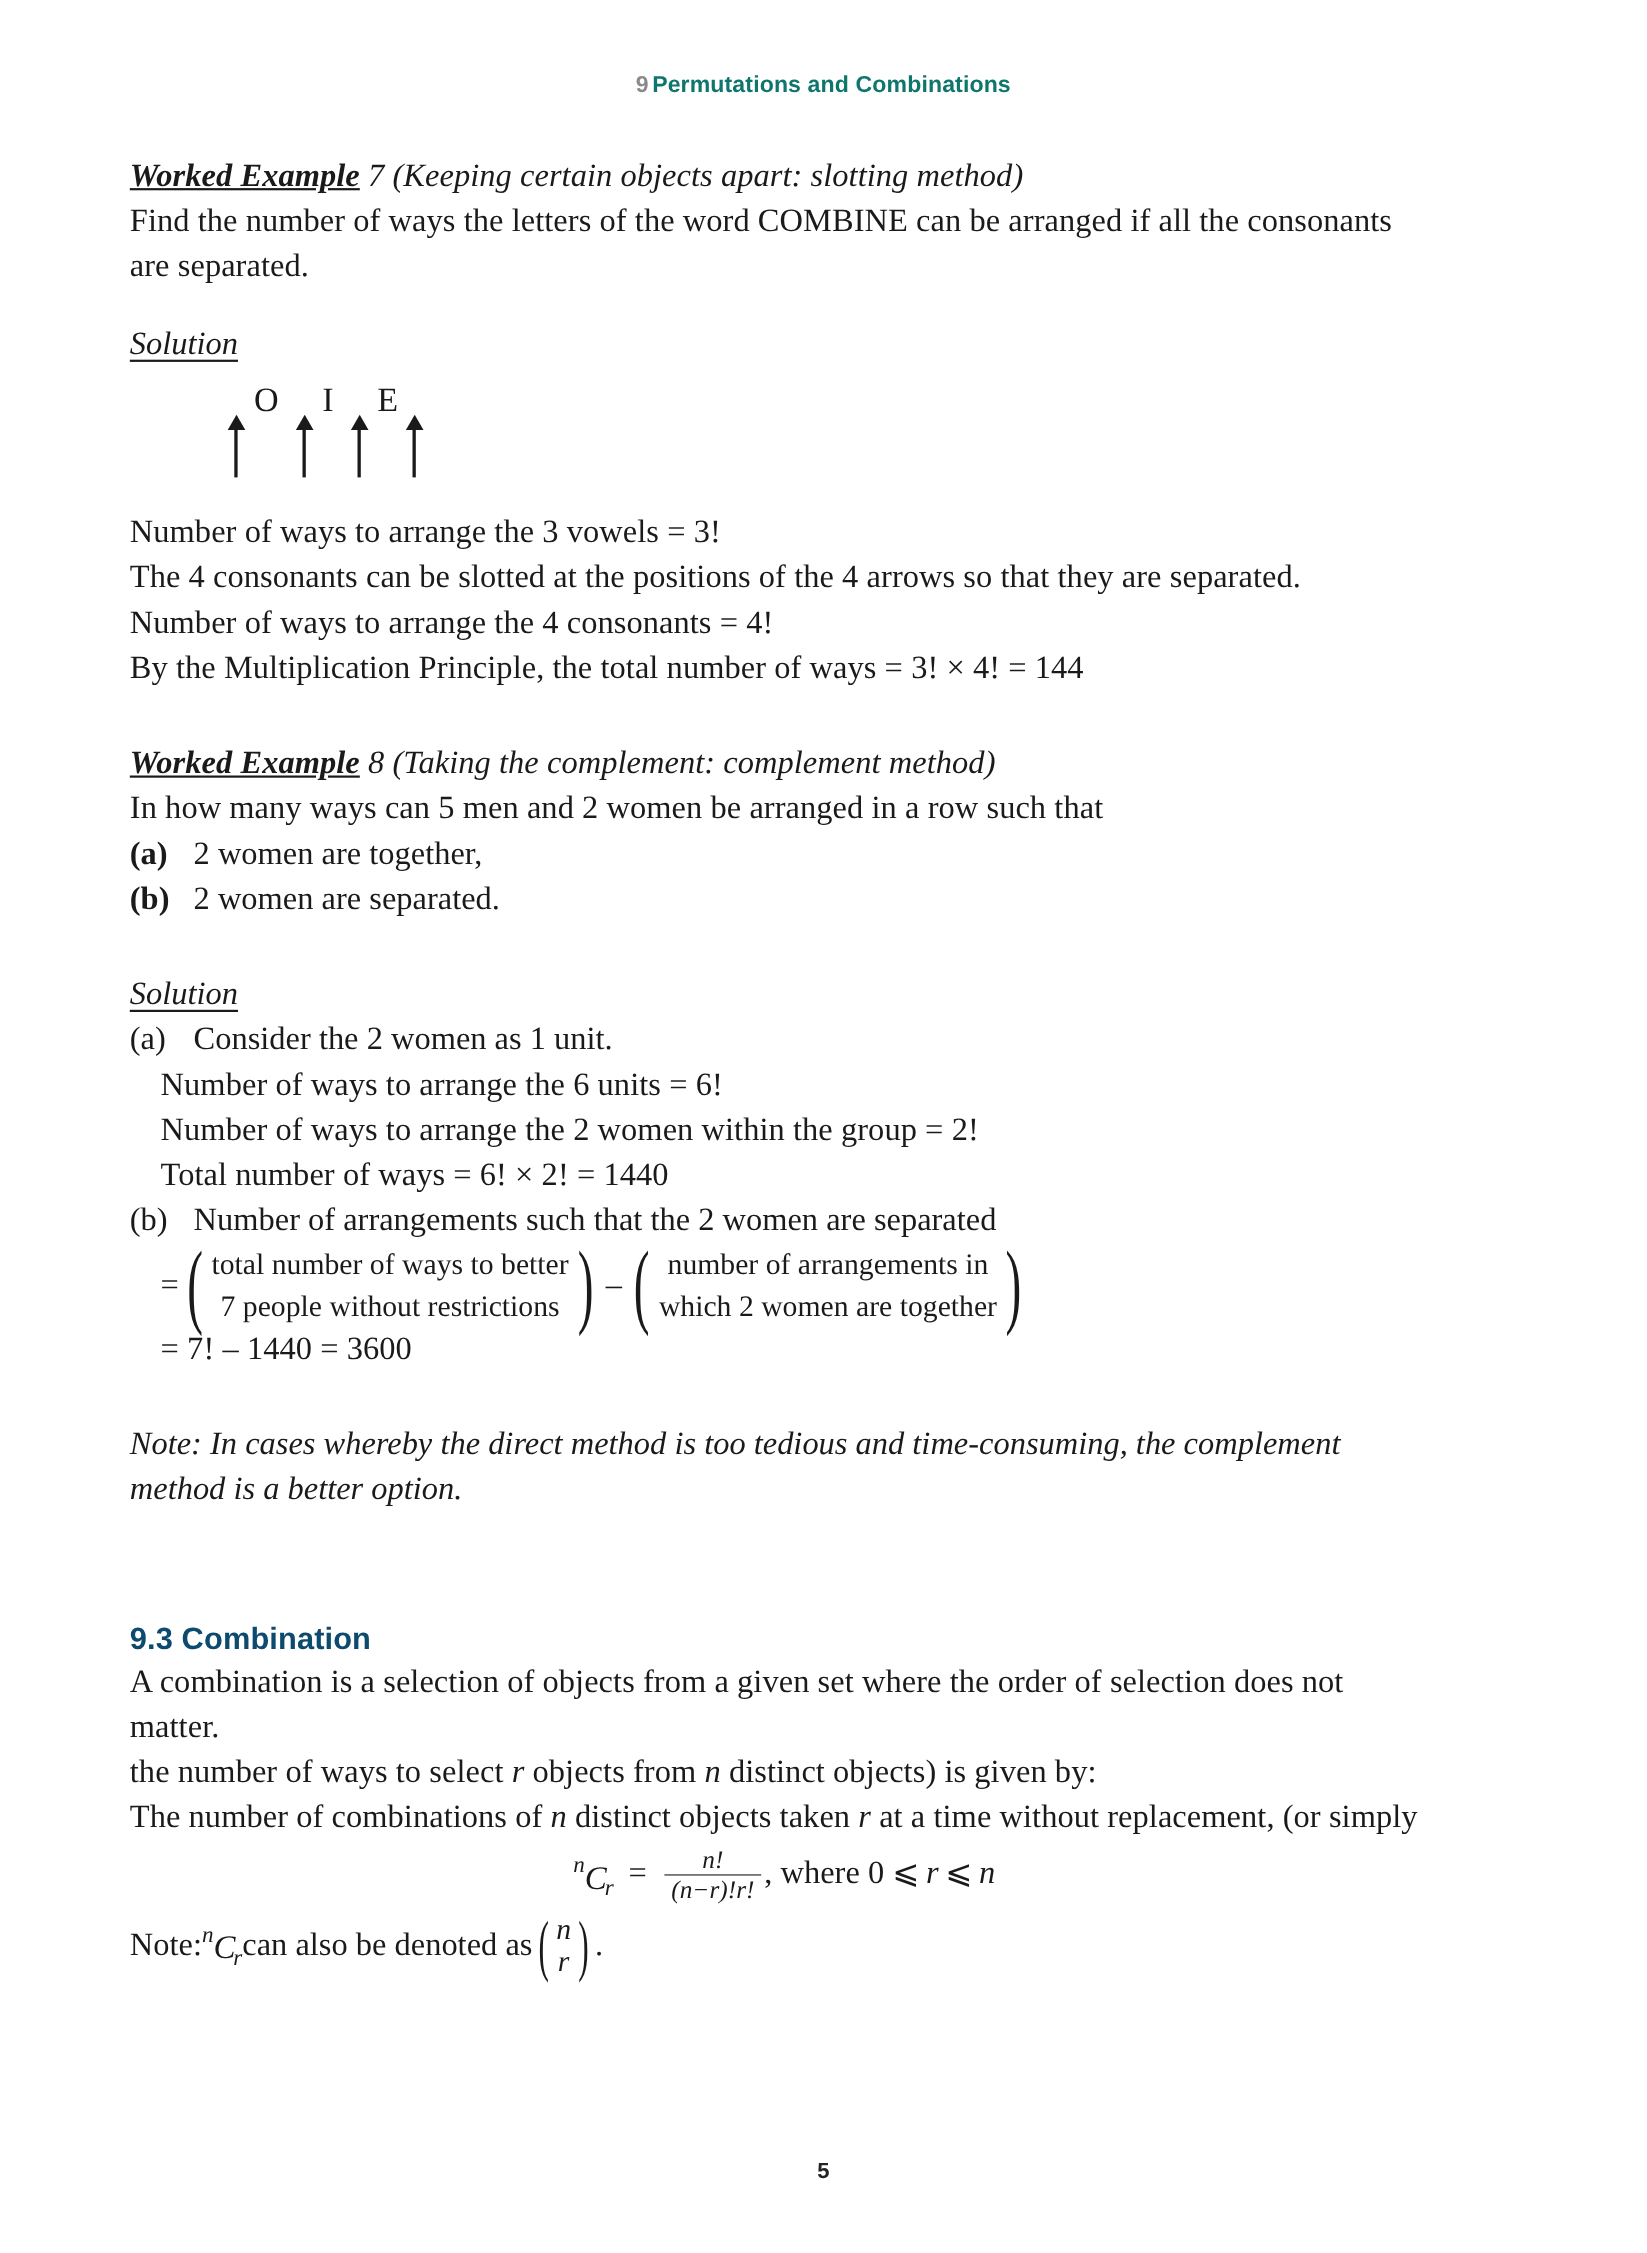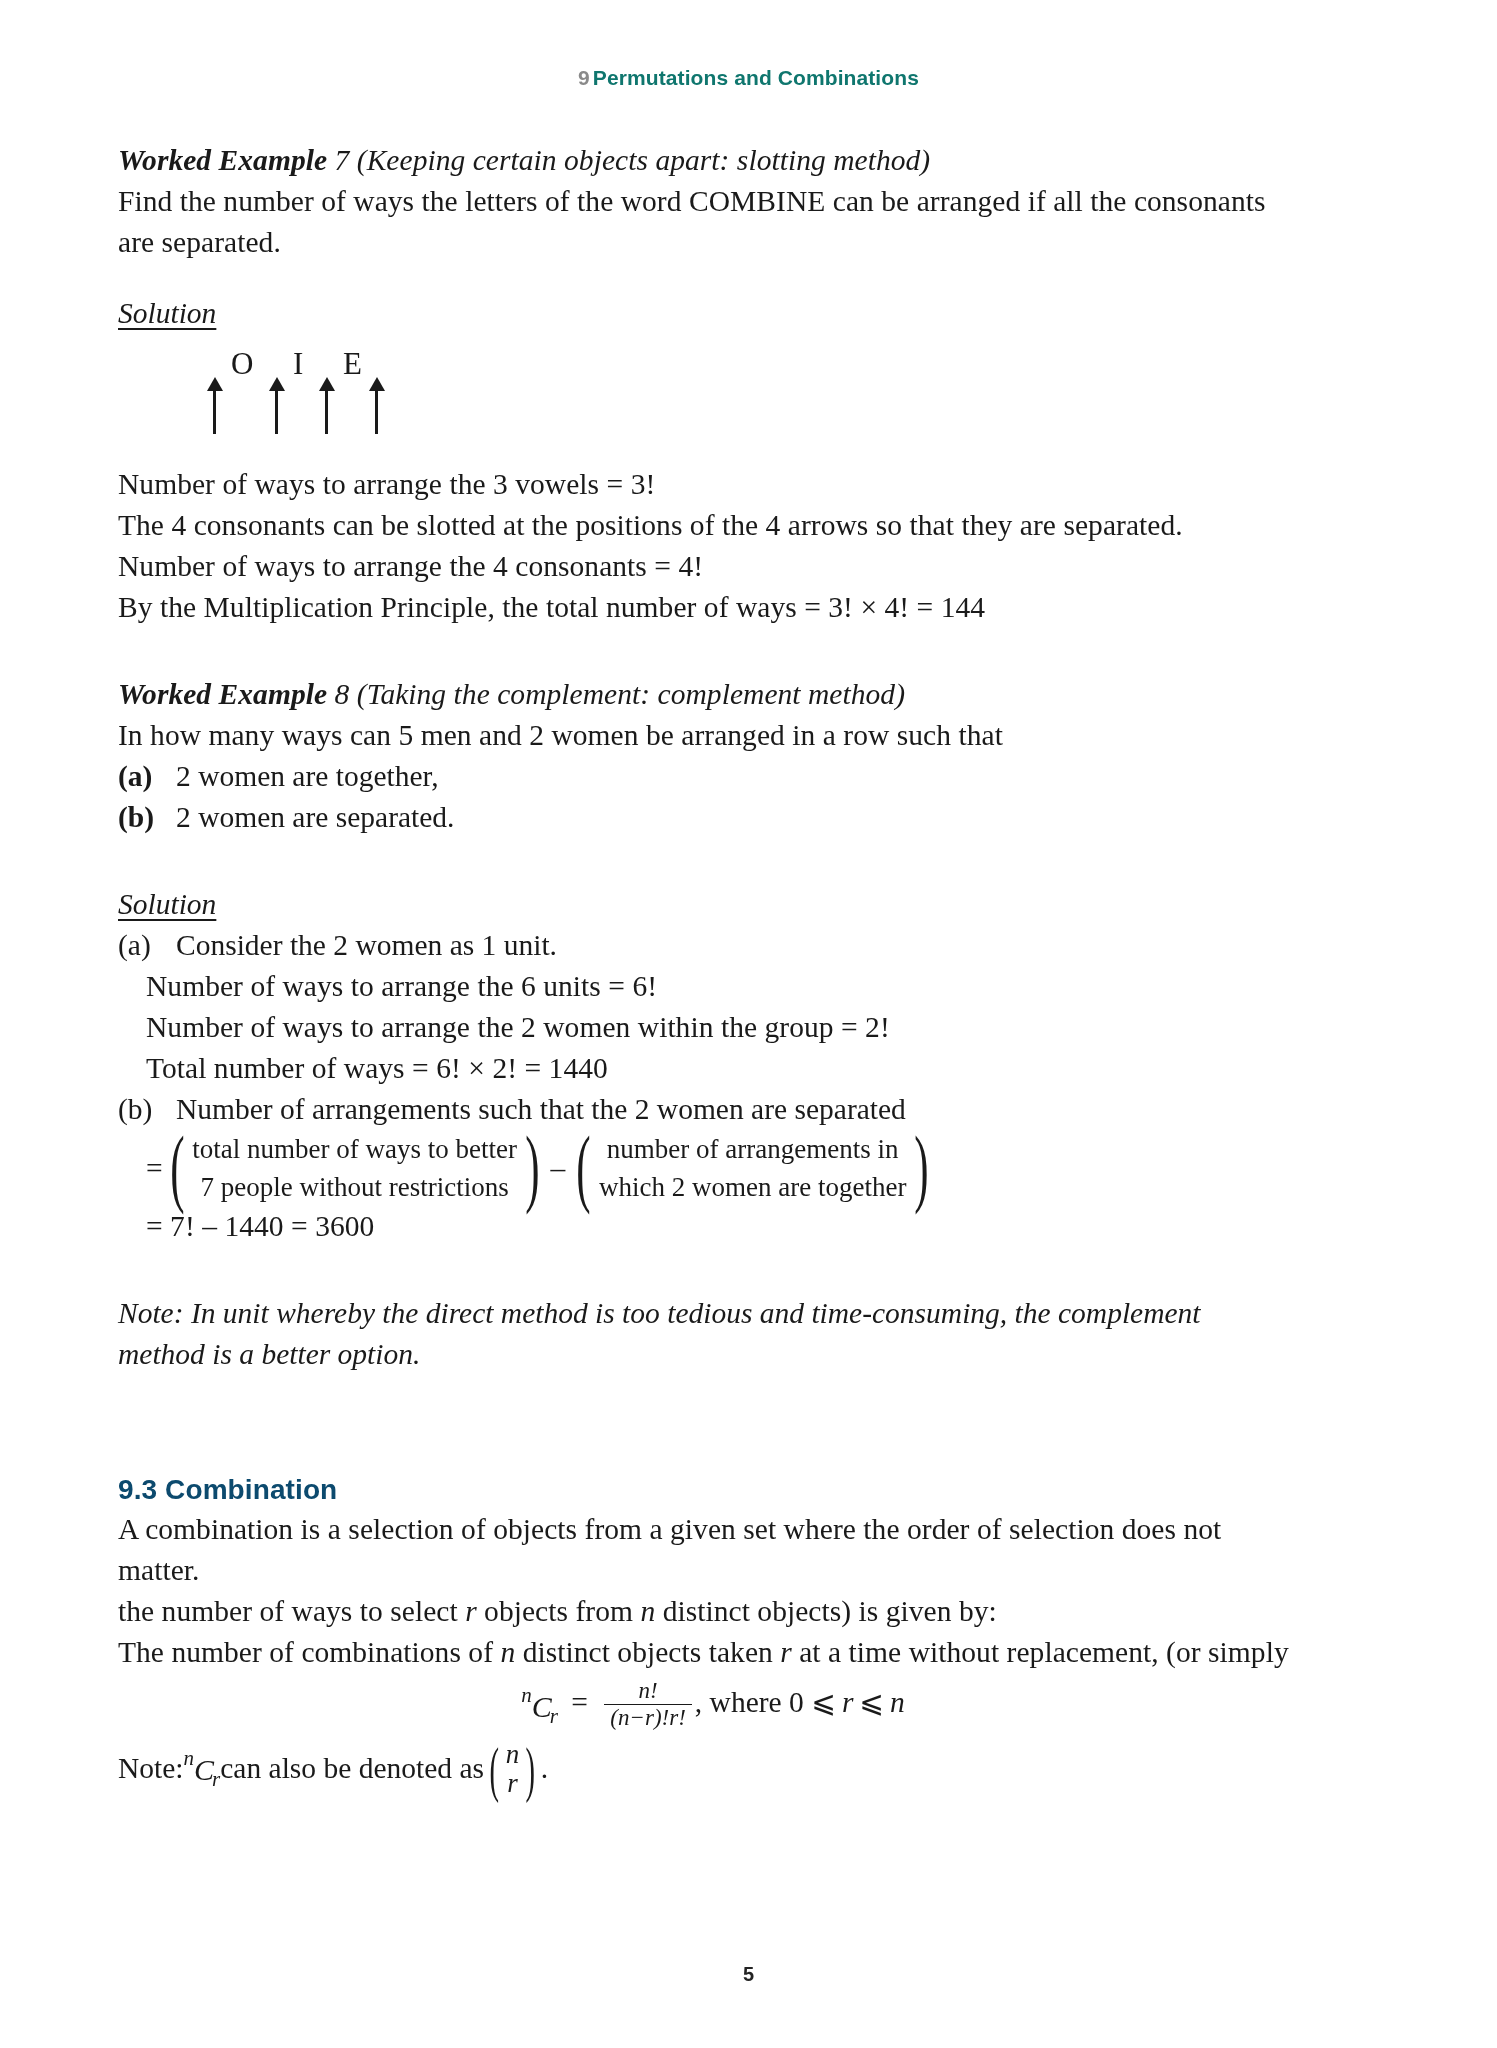--- a/index.html
+++ b/index.html
@@ -52,20 +52,21 @@
     margin: 0;
     font-size: 29.5px;
     line-height: 41px;
     letter-spacing: 0.05px;
   }
 
   .we-head { margin-top: 0; }
   .we-head .we-label {
     font-weight: bold;
     font-style: italic;
+    text-decoration: underline;
   }
   .we-head .we-rest { font-style: italic; }
   .gap-md { height: 30px; }
   .gap-lg { height: 46px; }
   .gap-xl { height: 66px; }
 
   .solution-head {
     font-style: italic;
     text-decoration: underline;
     text-underline-offset: 5px;
@@ -334,21 +335,21 @@
           <span>which 2 women are together</span>
         </span>
         <span class="paren">)</span>
       </span>
     </div>
 
     <div class="line indented">= 7! – 1440 = 3600</div>
 
     <div class="gap-lg"></div>
 
-    <div class="note-italic">Note: In unit whereby the direct method is too tedious and time-consuming, the complement</div>
+    <div class="note-italic">Note: In cases whereby the direct method is too tedious and time-consuming, the complement</div>
     <div class="note-italic">method is a better option.</div>
 
     <div class="gap-xl"></div>
     <div class="gap-md"></div>
 
     <div class="section-head">9.3 Combination</div>
 
     <div class="line">A combination is a selection of objects from a given set where the order of selection does not</div>
     <div class="line">matter.</div>
 

